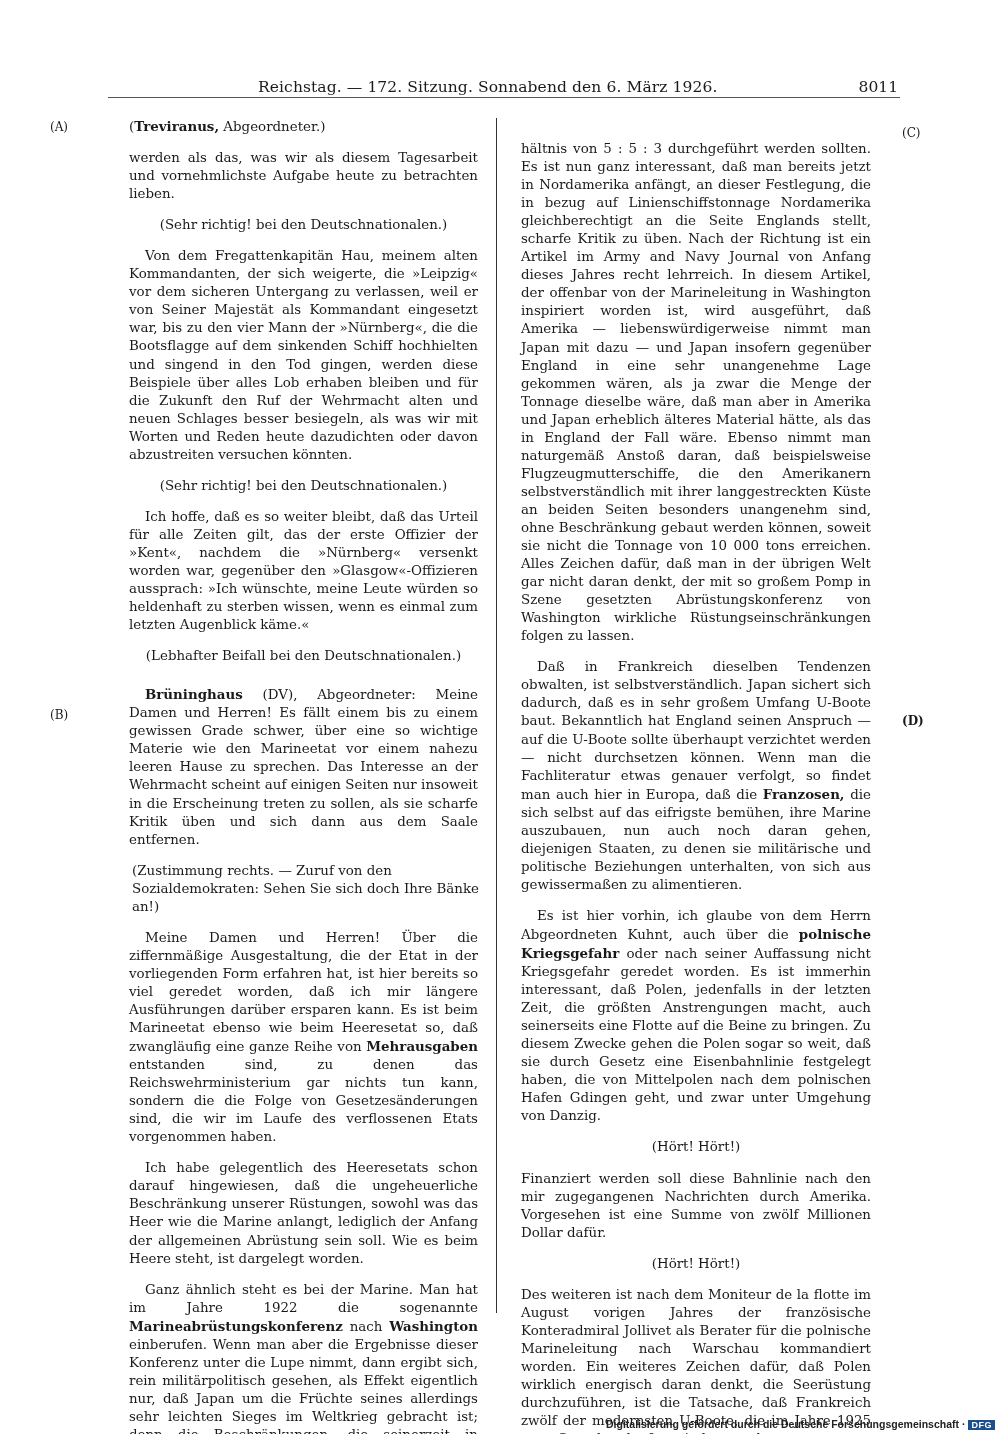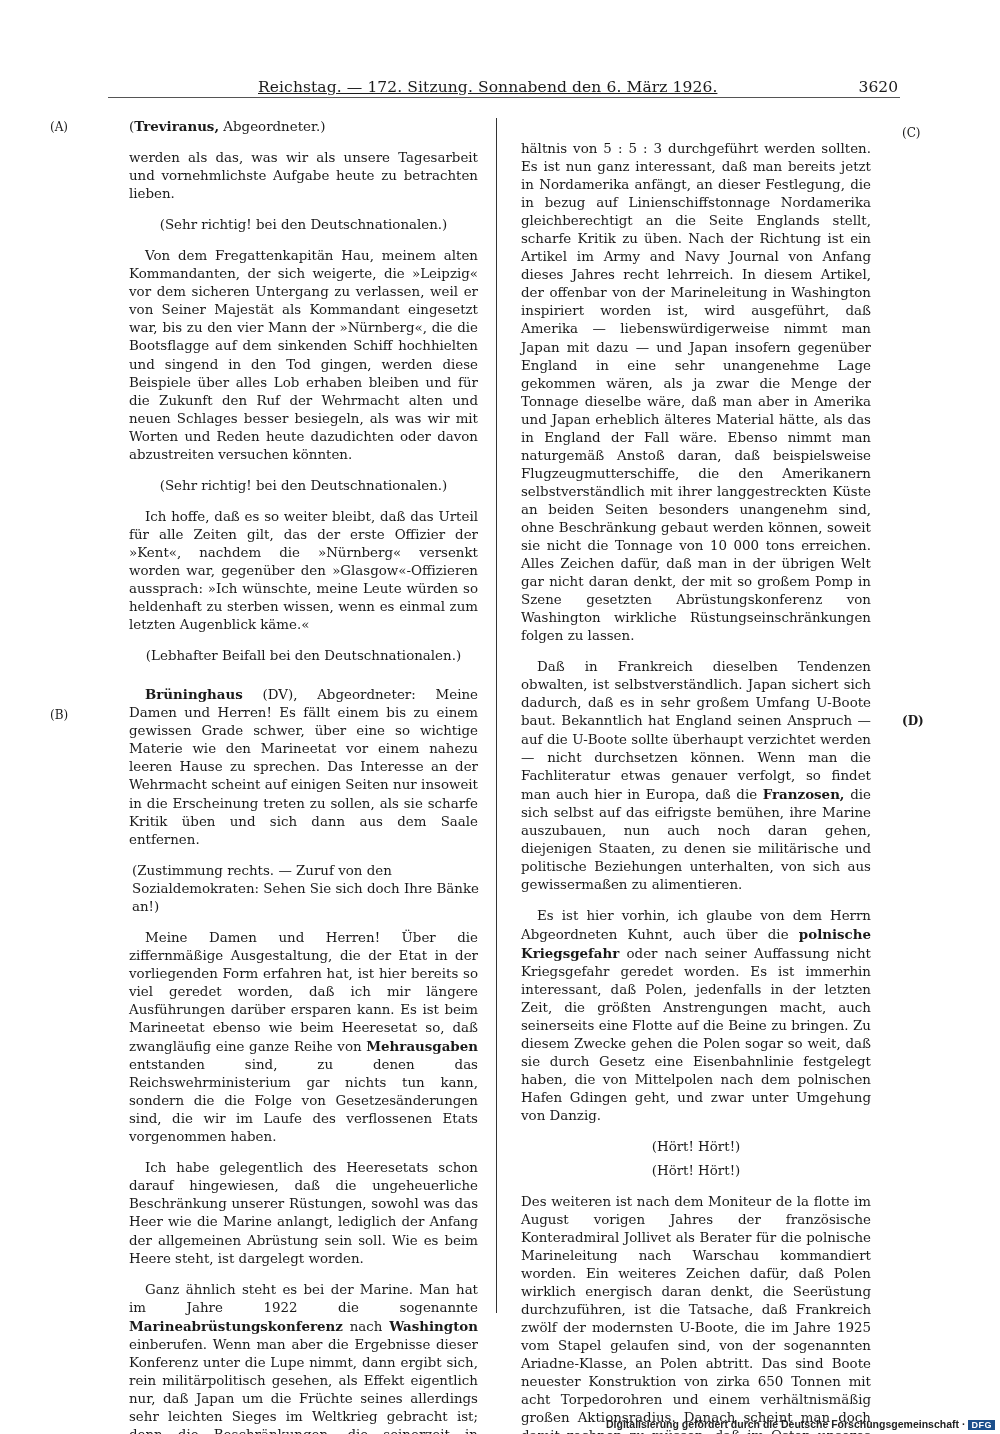--- a/index.html
+++ b/index.html
@@ -1,20 +1,20 @@
 <!DOCTYPE html>
 <html><head>
 <meta charset="utf-8">
 <style>
   html, body { margin:0; padding:0; background:#ffffff; }
   body { width:1000px; height:1434px; position:relative; overflow:hidden;
          font-family:"DejaVu Serif", serif; color:#1a1a1a; }
   .header { position:absolute; left:258px; top:76px; width:640px; height:24px;
             font-family:"DejaVu Serif", serif; font-size:15.5px; }
-  .header .runhead { position:absolute; left:0; top:2px; letter-spacing:0.1px;text-decoration:underline; }
+  .header .runhead { position:absolute; left:0; top:2px; letter-spacing:0.1px; }
   .header .pageno { position:absolute; right:0; top:2px; }
   .header-rule { position:absolute; left:108px; top:97px; width:792px; height:1px; background:#555; }
   .col { position:absolute; top:104px; width:375px; font-size:13.4px; line-height:18.05px; }
   .col.left { left:116px; }
   .col.right { left:508px; width:376px; top:127px; }
   .divider { position:absolute; left:496px; top:118px; width:1px; height:1195px; background:#333; }
   p { margin:13px; text-align:justify; text-align-last:auto; }
   p.indent { text-indent:16px; }
   p.center { text-align:center; margin:5px 0 5px 0; }
   p.speaker { text-indent:16px; margin-top:14px; }
@@ -23,50 +23,51 @@
   .footer { position:absolute; left:606px; top:1418px; font-family:"Liberation Sans", sans-serif;
             font-size:10.5px; font-weight:bold; color:#222; white-space:nowrap; }
   .dfg { display:inline-block; background:#1c4f8c; color:#fff; font-size:9px; padding:0 3px;
          margin-left:3px; letter-spacing:0.5px; }
 </style>
 </head>
 <body>
 
 <div class="header">
   <span class="runhead">Reichstag. — 172. Sitzung. Sonnabend den 6. März 1926.</span>
-  <span class="pageno">3620</span>
+  <span class="pageno">8011</span>
 </div>
 <div class="header-rule"></div>
 
 <span class="margin-mark" style="left:50px;top:120px">(A)</span>
 <span class="margin-mark" style="left:50px;top:708px">(B)</span>
 <span class="margin-mark" style="left:902px;top:126px">(C)</span>
 <span class="margin-mark" style="left:902px;top:714px;font-weight:bold">(D)</span>
 
 <div class="divider"></div>
 
 <div class="col left">
   <p><span>(</span><b>Treviranus,</b><span> Abgeordneter.)</span></p>
-  <p>werden als das, was wir als unsere Tagesarbeit und vornehmlichste Aufgabe heute zu betrachten lieben.</p>
+  <p>werden als das, was wir als diesem Tagesarbeit und vornehmlichste Aufgabe heute zu betrachten lieben.</p>
   <p class="center">(Sehr richtig! bei den Deutschnationalen.)</p>
   <p class="indent">Von dem Fregattenkapitän Hau, meinem alten Kommandanten, der sich weigerte, die »Leipzig« vor dem sicheren Untergang zu verlassen, weil er von Seiner Majestät als Kommandant eingesetzt war, bis zu den vier Mann der »Nürnberg«, die die Bootsflagge auf dem sinkenden Schiff hochhielten und singend in den Tod gingen, werden diese Beispiele über alles Lob erhaben bleiben und für die Zukunft den Ruf der Wehrmacht alten und neuen Schlages besser besiegeln, als was wir mit Worten und Reden heute dazudichten oder davon abzustreiten versuchen könnten.</p>
   <p class="center">(Sehr richtig! bei den Deutschnationalen.)</p>
   <p class="indent">Ich hoffe, daß es so weiter bleibt, daß das Urteil für alle Zeiten gilt, das der erste Offizier der »Kent«, nachdem die »Nürnberg« versenkt worden war, gegenüber den »Glasgow«-Offizieren aussprach: »Ich wünschte, meine Leute würden so heldenhaft zu sterben wissen, wenn es einmal zum letzten Augenblick käme.«</p>
   <p class="center">(Lebhafter Beifall bei den Deutschnationalen.)</p>
   <p class="speaker" style="margin-top:20px"><b>Brüninghaus</b><span> (DV), Abgeordneter: Meine Damen und Herren! Es fällt einem bis zu einem gewissen Grade schwer, über eine so wichtige Materie wie den Marineetat vor einem nahezu leeren Hause zu sprechen. Das Interesse an der Wehrmacht scheint auf einigen Seiten nur insoweit in die Erscheinung treten zu sollen, als sie scharfe Kritik üben und sich dann aus dem Saale entfernen.</span></p>
   <p class="center" style="text-align:left;padding-left:16px">(Zustimmung rechts. — Zuruf von den Sozialdemokraten: Sehen Sie sich doch Ihre Bänke an!)</p>
   <p class="indent"><span>Meine Damen und Herren! Über die ziffernmäßige Ausgestaltung, die der Etat in der vorliegenden Form erfahren hat, ist hier bereits so viel geredet worden, daß ich mir längere Ausführungen darüber ersparen kann. Es ist beim Marineetat ebenso wie beim Heeresetat so, daß zwangläufig eine ganze Reihe von </span><b>Mehrausgaben</b><span> entstanden sind, zu denen das Reichswehrministerium gar nichts tun kann, sondern die die Folge von Gesetzesänderungen sind, die wir im Laufe des verflossenen Etats vorgenommen haben.</span></p>
   <p class="indent" style="margin-top:5px">Ich habe gelegentlich des Heeresetats schon darauf hingewiesen, daß die ungeheuerliche Beschränkung unserer Rüstungen, sowohl was das Heer wie die Marine anlangt, lediglich der Anfang der allgemeinen Abrüstung sein soll. Wie es beim Heere steht, ist dargelegt worden.</p>
   <p class="indent"><span>Ganz ähnlich steht es bei der Marine. Man hat im Jahre 1922 die sogenannte </span><b>Marineabrüstungskonferenz</b><span> nach </span><b>Washington</b><span> einberufen. Wenn man aber die Ergebnisse dieser Konferenz unter die Lupe nimmt, dann ergibt sich, rein militärpolitisch gesehen, als Effekt eigentlich nur, daß Japan um die Früchte seines allerdings sehr leichten Sieges im Weltkrieg gebracht ist; denn die Beschränkungen, die seinerzeit in Washington ausgemacht worden sind, beziehen sich ja in erster Linie auf den Bau und die Tonnage der Linienschiffe. Man hat dort in Washington festgelegt, daß die Linienschiffsbauten in England, in Amerika und in Japan im Ver-</span></p>
 </div>
 
 <div class="col right">
   <p>hältnis von 5 : 5 : 3 durchgeführt werden sollten. Es ist nun ganz interessant, daß man bereits jetzt in Nordamerika anfängt, an dieser Festlegung, die in bezug auf Linienschiffstonnage Nordamerika gleichberechtigt an die Seite Englands stellt, scharfe Kritik zu üben. Nach der Richtung ist ein Artikel im Army and Navy Journal von Anfang dieses Jahres recht lehrreich. In diesem Artikel, der offenbar von der Marineleitung in Washington inspiriert worden ist, wird ausgeführt, daß Amerika — liebenswürdigerweise nimmt man Japan mit dazu — und Japan insofern gegenüber England in eine sehr unangenehme Lage gekommen wären, als ja zwar die Menge der Tonnage dieselbe wäre, daß man aber in Amerika und Japan erheblich älteres Material hätte, als das in England der Fall wäre. Ebenso nimmt man naturgemäß Anstoß daran, daß beispielsweise Flugzeugmutterschiffe, die den Amerikanern selbstverständlich mit ihrer langgestreckten Küste an beiden Seiten besonders unangenehm sind, ohne Beschränkung gebaut werden können, soweit sie nicht die Tonnage von 10 000 tons erreichen. Alles Zeichen dafür, daß man in der übrigen Welt gar nicht daran denkt, der mit so großem Pomp in Szene gesetzten Abrüstungskonferenz von Washington wirkliche Rüstungseinschränkungen folgen zu lassen.</p>
   <p class="indent"><span>Daß in Frankreich dieselben Tendenzen obwalten, ist selbstverständlich. Japan sichert sich dadurch, daß es in sehr großem Umfang U-Boote baut. Bekanntlich hat England seinen Anspruch — auf die U-Boote sollte überhaupt verzichtet werden — nicht durchsetzen können. Wenn man die Fachliteratur etwas genauer verfolgt, so findet man auch hier in Europa, daß die </span><b>Franzosen,</b><span> die sich selbst auf das eifrigste bemühen, ihre Marine auszubauen, nun auch noch daran gehen, diejenigen Staaten, zu denen sie militärische und politische Beziehungen unterhalten, von sich aus gewissermaßen zu alimentieren.</span></p>
   <p class="indent"><span>Es ist hier vorhin, ich glaube von dem Herrn Abgeordneten Kuhnt, auch über die </span><b>polnische Kriegsgefahr</b><span> oder nach seiner Auffassung nicht Kriegsgefahr geredet worden. Es ist immerhin interessant, daß Polen, jedenfalls in der letzten Zeit, die größten Anstrengungen macht, auch seinerseits eine Flotte auf die Beine zu bringen. Zu diesem Zwecke gehen die Polen sogar so weit, daß sie durch Gesetz eine Eisenbahnlinie festgelegt haben, die von Mittelpolen nach dem polnischen Hafen Gdingen geht, und zwar unter Umgehung von Danzig.</span></p>
   <p class="center">(Hört! Hört!)</p>
+  <p>Finanziert werden soll diese Bahnlinie nach den mir zugegangenen Nachrichten durch Amerika. Vorgesehen ist eine Summe von zwölf Millionen Dollar dafür.</p>
   <p class="center">(Hört! Hört!)</p>
   <p>Des weiteren ist nach dem Moniteur de la flotte im August vorigen Jahres der französische Konteradmiral Jollivet als Berater für die polnische Marineleitung nach Warschau kommandiert worden. Ein weiteres Zeichen dafür, daß Polen wirklich energisch daran denkt, die Seerüstung durchzuführen, ist die Tatsache, daß Frankreich zwölf der modernsten U-Boote, die im Jahre 1925 vom Stapel gelaufen sind, von der sogenannten Ariadne-Klasse, an Polen abtritt. Das sind Boote neuester Konstruktion von zirka 650 Tonnen mit acht Torpedorohren und einem verhältnismäßig großen Aktionsradius. Danach scheint man doch damit rechnen zu müssen, daß im Osten unseres Vaterlandes,</p>
 </div>
 
 <div class="footer">
   <span>Digitalisierung gefördert durch die Deutsche Forschungsgemeinschaft ·</span><span class="dfg">DFG</span>
 </div>
 
 </body></html>

